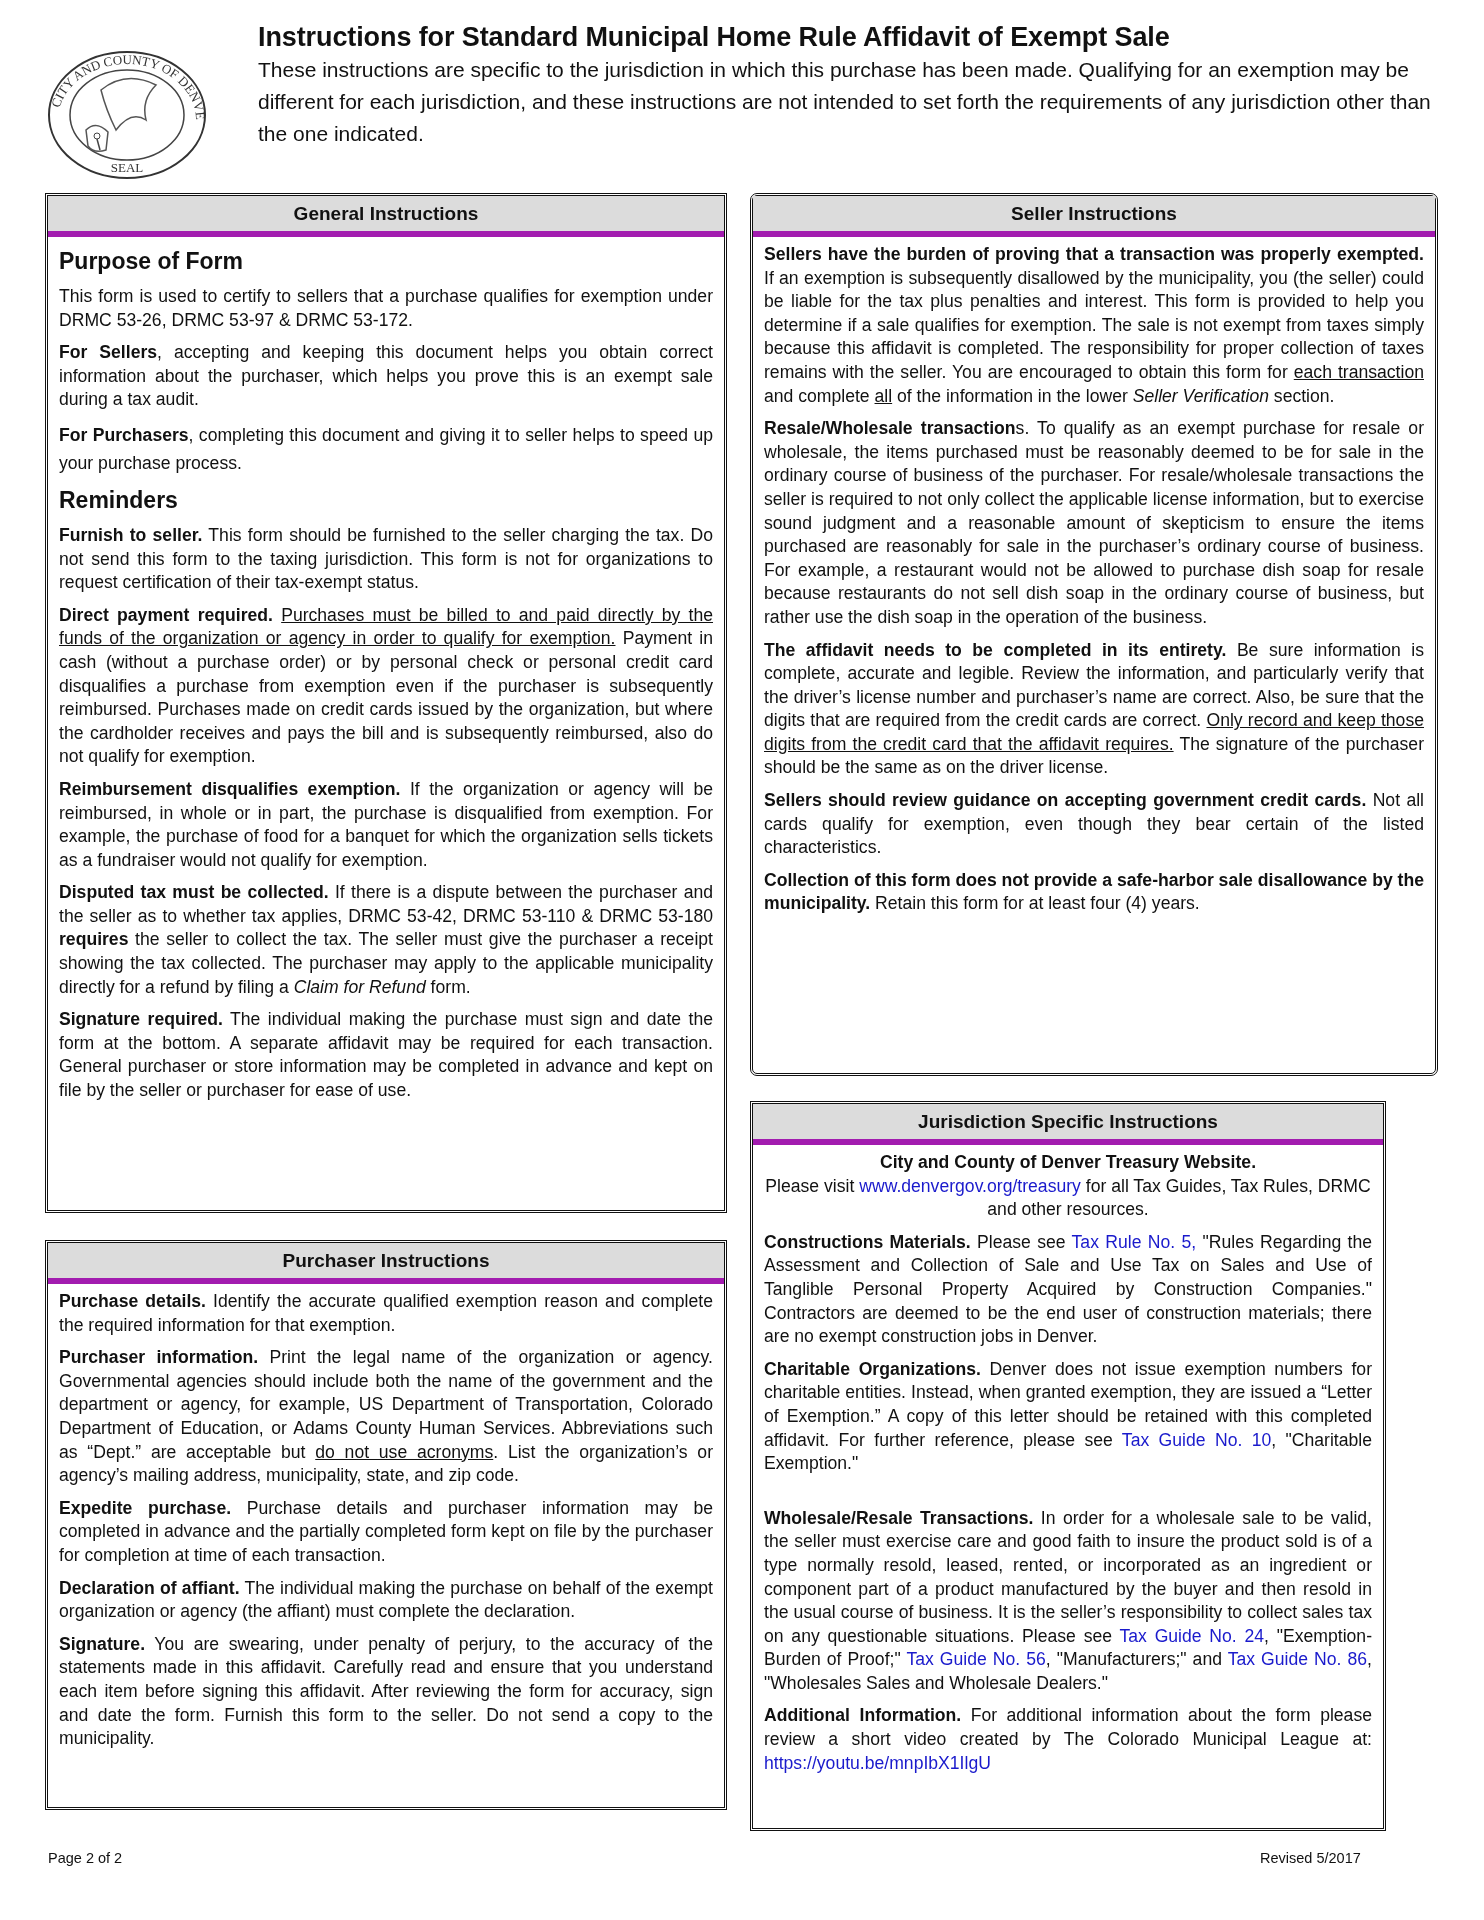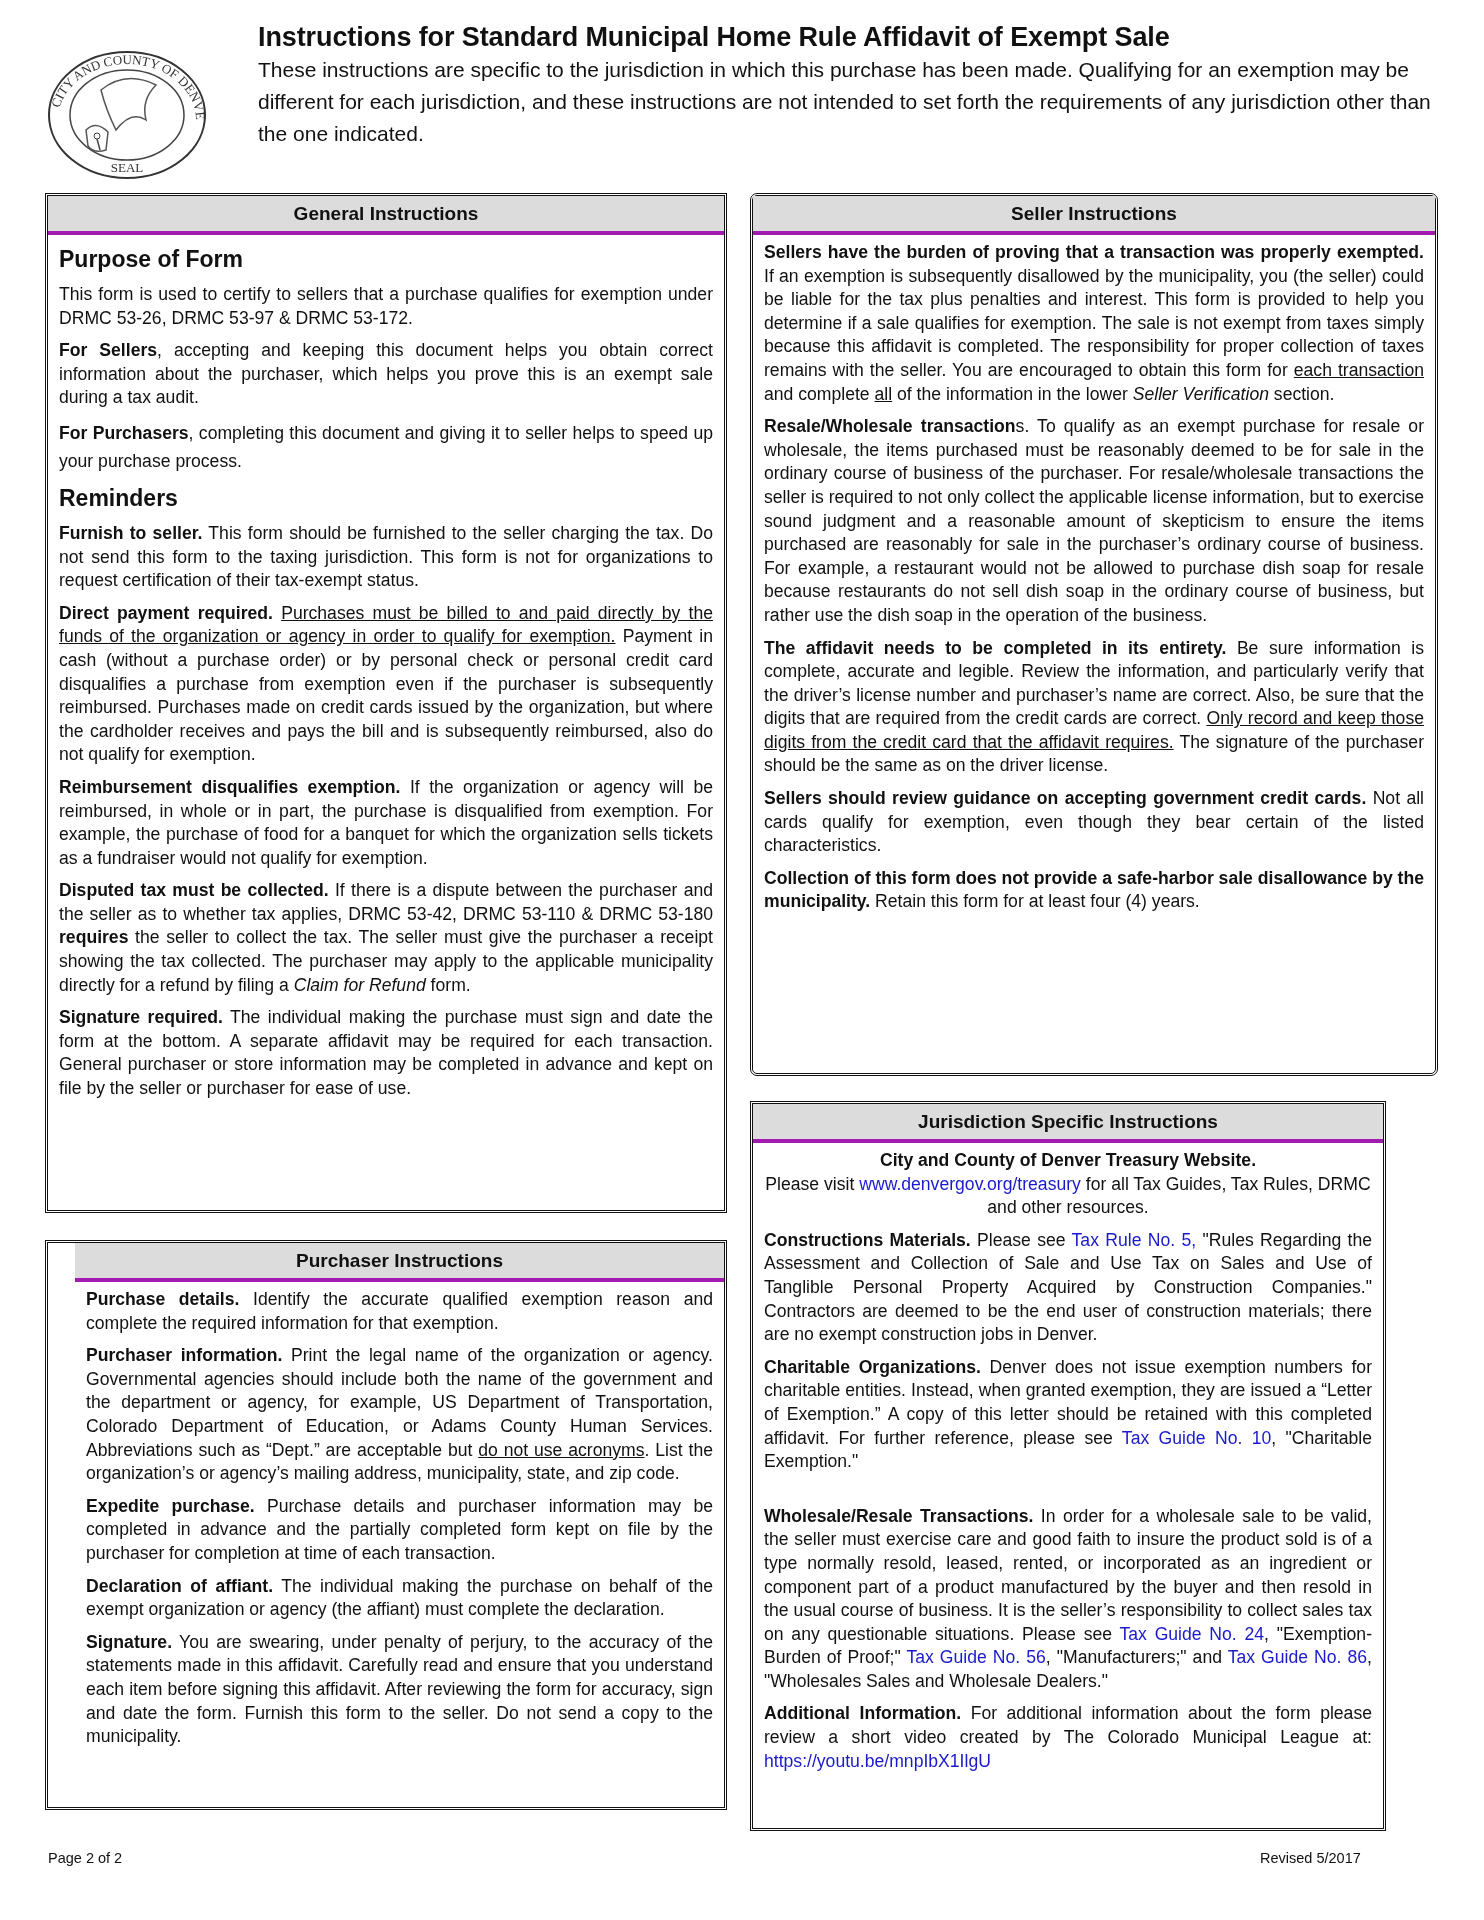--- a/index.html
+++ b/index.html
@@ -9,21 +9,21 @@
   }
   .seal { position: absolute; left: 46px; top: 50px; width: 162px; height: 130px; }
   .hdr { position: absolute; left: 258px; top: 20px; width: 1180px; }
   .hdr h1 { margin: 0; font-size: 27px; font-weight: bold; line-height: 34px; letter-spacing: -0.1px; }
   .hdr p { margin: 0; font-size: 21px; line-height: 32px; }
 
   .box {
     position: absolute; border: 3px double #111; background: #fff; box-sizing: border-box;
   }
   .box .bar {
-    background: #dcdcdc; border-bottom: 4px solid #a21caf; text-align: center;
+    background: #dcdcdc; border-bottom: 6px solid #a21caf; text-align: center;
     font-weight: bold; font-size: 19px; height: 35px; line-height: 35px;
   }
   .box .content { padding: 6px 11px 0 11px; font-size: 17.6px; line-height: 23.6px; }
   .content p { margin: 0 0 9px 0; text-align: justify; }
   .content h2 { margin: 4px 0 10px 0; font-size: 23px; font-weight: bold; line-height: 28px; }
   .content b { font-weight: bold; }
   .u { text-decoration: underline; }
   .lnk { color: #1a1acc; }
   .gap { height: 22px; }
 
@@ -63,21 +63,21 @@
     <p style="line-height:28px;"><b>For Purchasers</b><span>, completing this document and giving it to seller helps to speed up your purchase process.</span></p>
     <h2>Reminders</h2>
     <p><b>Furnish to seller.</b><span> This form should be furnished to the seller charging the tax. Do not send this form to the taxing jurisdiction. This form is not for organizations to request certification of their tax-exempt status.</span></p>
     <p><b>Direct payment required.</b> <span class="u">Purchases must be billed to and paid directly by the funds of the organization or agency in order to qualify for exemption.</span><span> Payment in cash (without a purchase order) or by personal check or personal credit card disqualifies a purchase from exemption even if the purchaser is subsequently reimbursed. Purchases made on credit cards issued by the organization, but where the cardholder receives and pays the bill and is subsequently reimbursed, also do not qualify for exemption.</span></p>
     <p><b>Reimbursement disqualifies exemption.</b><span> If the organization or agency will be reimbursed, in whole or in part, the purchase is disqualified from exemption. For example, the purchase of food for a banquet for which the organization sells tickets as a fundraiser would not qualify for exemption.</span></p>
     <p><b>Disputed tax must be collected.</b><span> If there is a dispute between the purchaser and the seller as to whether tax applies, DRMC 53-42, DRMC 53-110 &amp; DRMC 53-180 </span><b>requires</b><span> the seller to collect the tax. The seller must give the purchaser a receipt showing the tax collected. The purchaser may apply to the applicable municipality directly for a refund by filing a </span><i>Claim for Refund</i><span> form.</span></p>
     <p><b>Signature required.</b><span> The individual making the purchase must sign and date the form at the bottom. A separate affidavit may be required for each transaction. General purchaser or store information may be completed in advance and kept on file by the seller or purchaser for ease of use.</span></p>
   </div>
 </div>
 
-<div class="box" style="left:45px; top:1240px; width:682px; height:570px;padding-left:27px;">
+<div class="box" style="left:45px; top:1240px; width:682px; height:570px;">
   <div class="bar">Purchaser Instructions</div>
   <div class="content">
     <p><b>Purchase details.</b><span> Identify the accurate qualified exemption reason and complete the required information for that exemption.</span></p>
     <p><b>Purchaser information.</b><span> Print the legal name of the organization or agency. Governmental agencies should include both the name of the government and the department or agency, for example, US Department of Transportation, Colorado Department of Education, or Adams County Human Services. Abbreviations such as “Dept.” are acceptable but </span><span class="u">do not use acronyms</span><span>. List the organization’s or agency’s mailing address, municipality, state, and zip code.</span></p>
     <p><b>Expedite purchase.</b><span>  Purchase details and purchaser information may be completed in advance and the partially completed form kept on file by the purchaser for completion at time of each transaction.</span></p>
     <p><b>Declaration of affiant.</b><span> The individual making the purchase on behalf of the exempt organization or agency (the affiant) must complete the declaration.</span></p>
     <p><b>Signature.</b><span>  You are swearing, under penalty of perjury, to the accuracy of the statements made in this affidavit. Carefully read and ensure that you understand each item before signing this affidavit.  After reviewing the form for accuracy, sign and date the form.  Furnish this form to the seller.  Do not send a copy to the municipality.</span></p>
   </div>
 </div>
 

